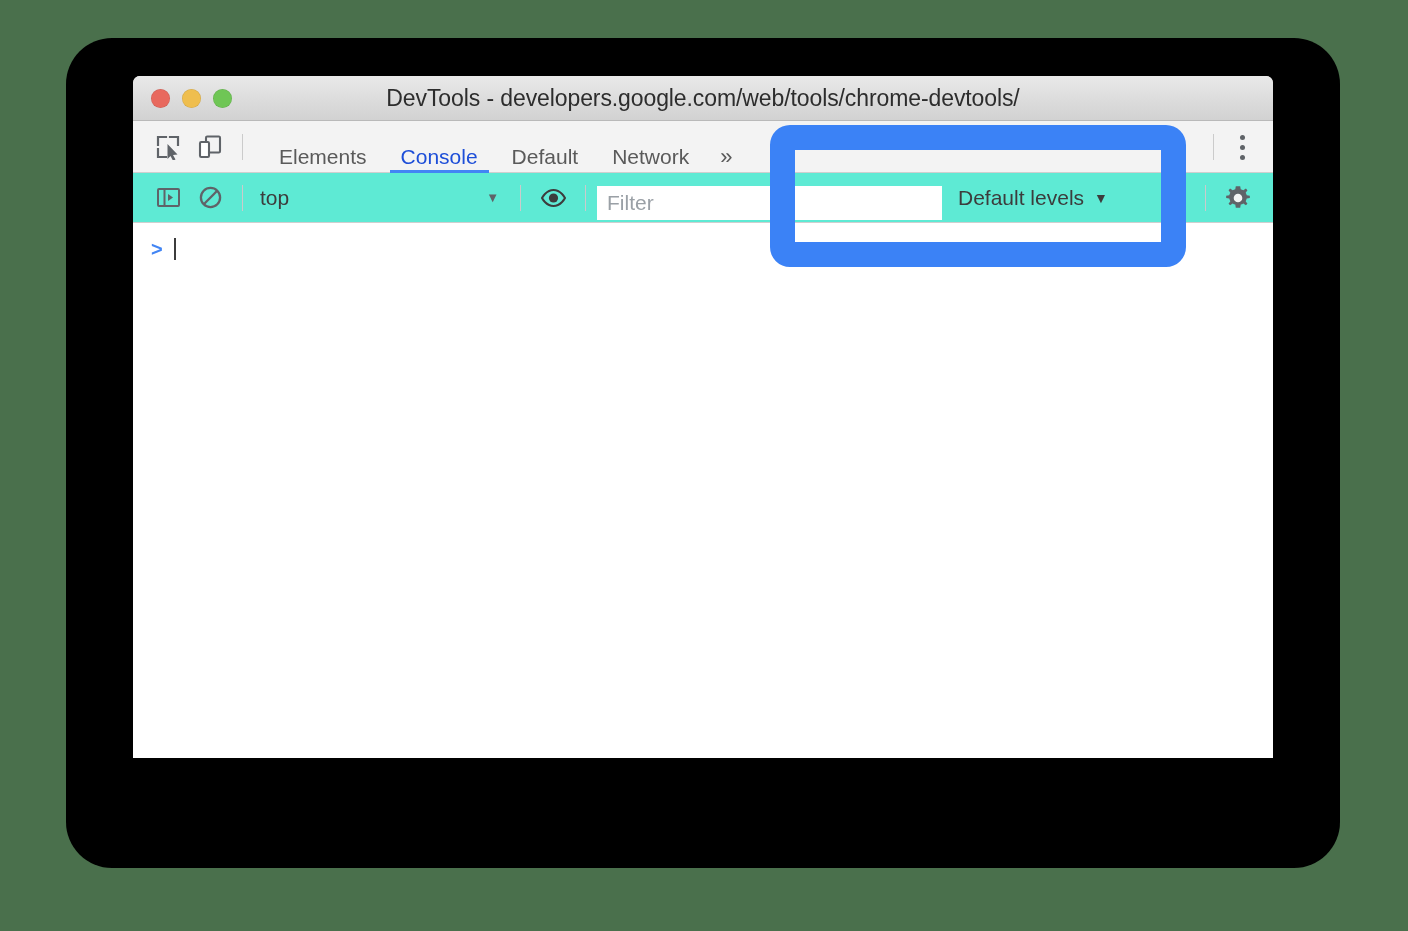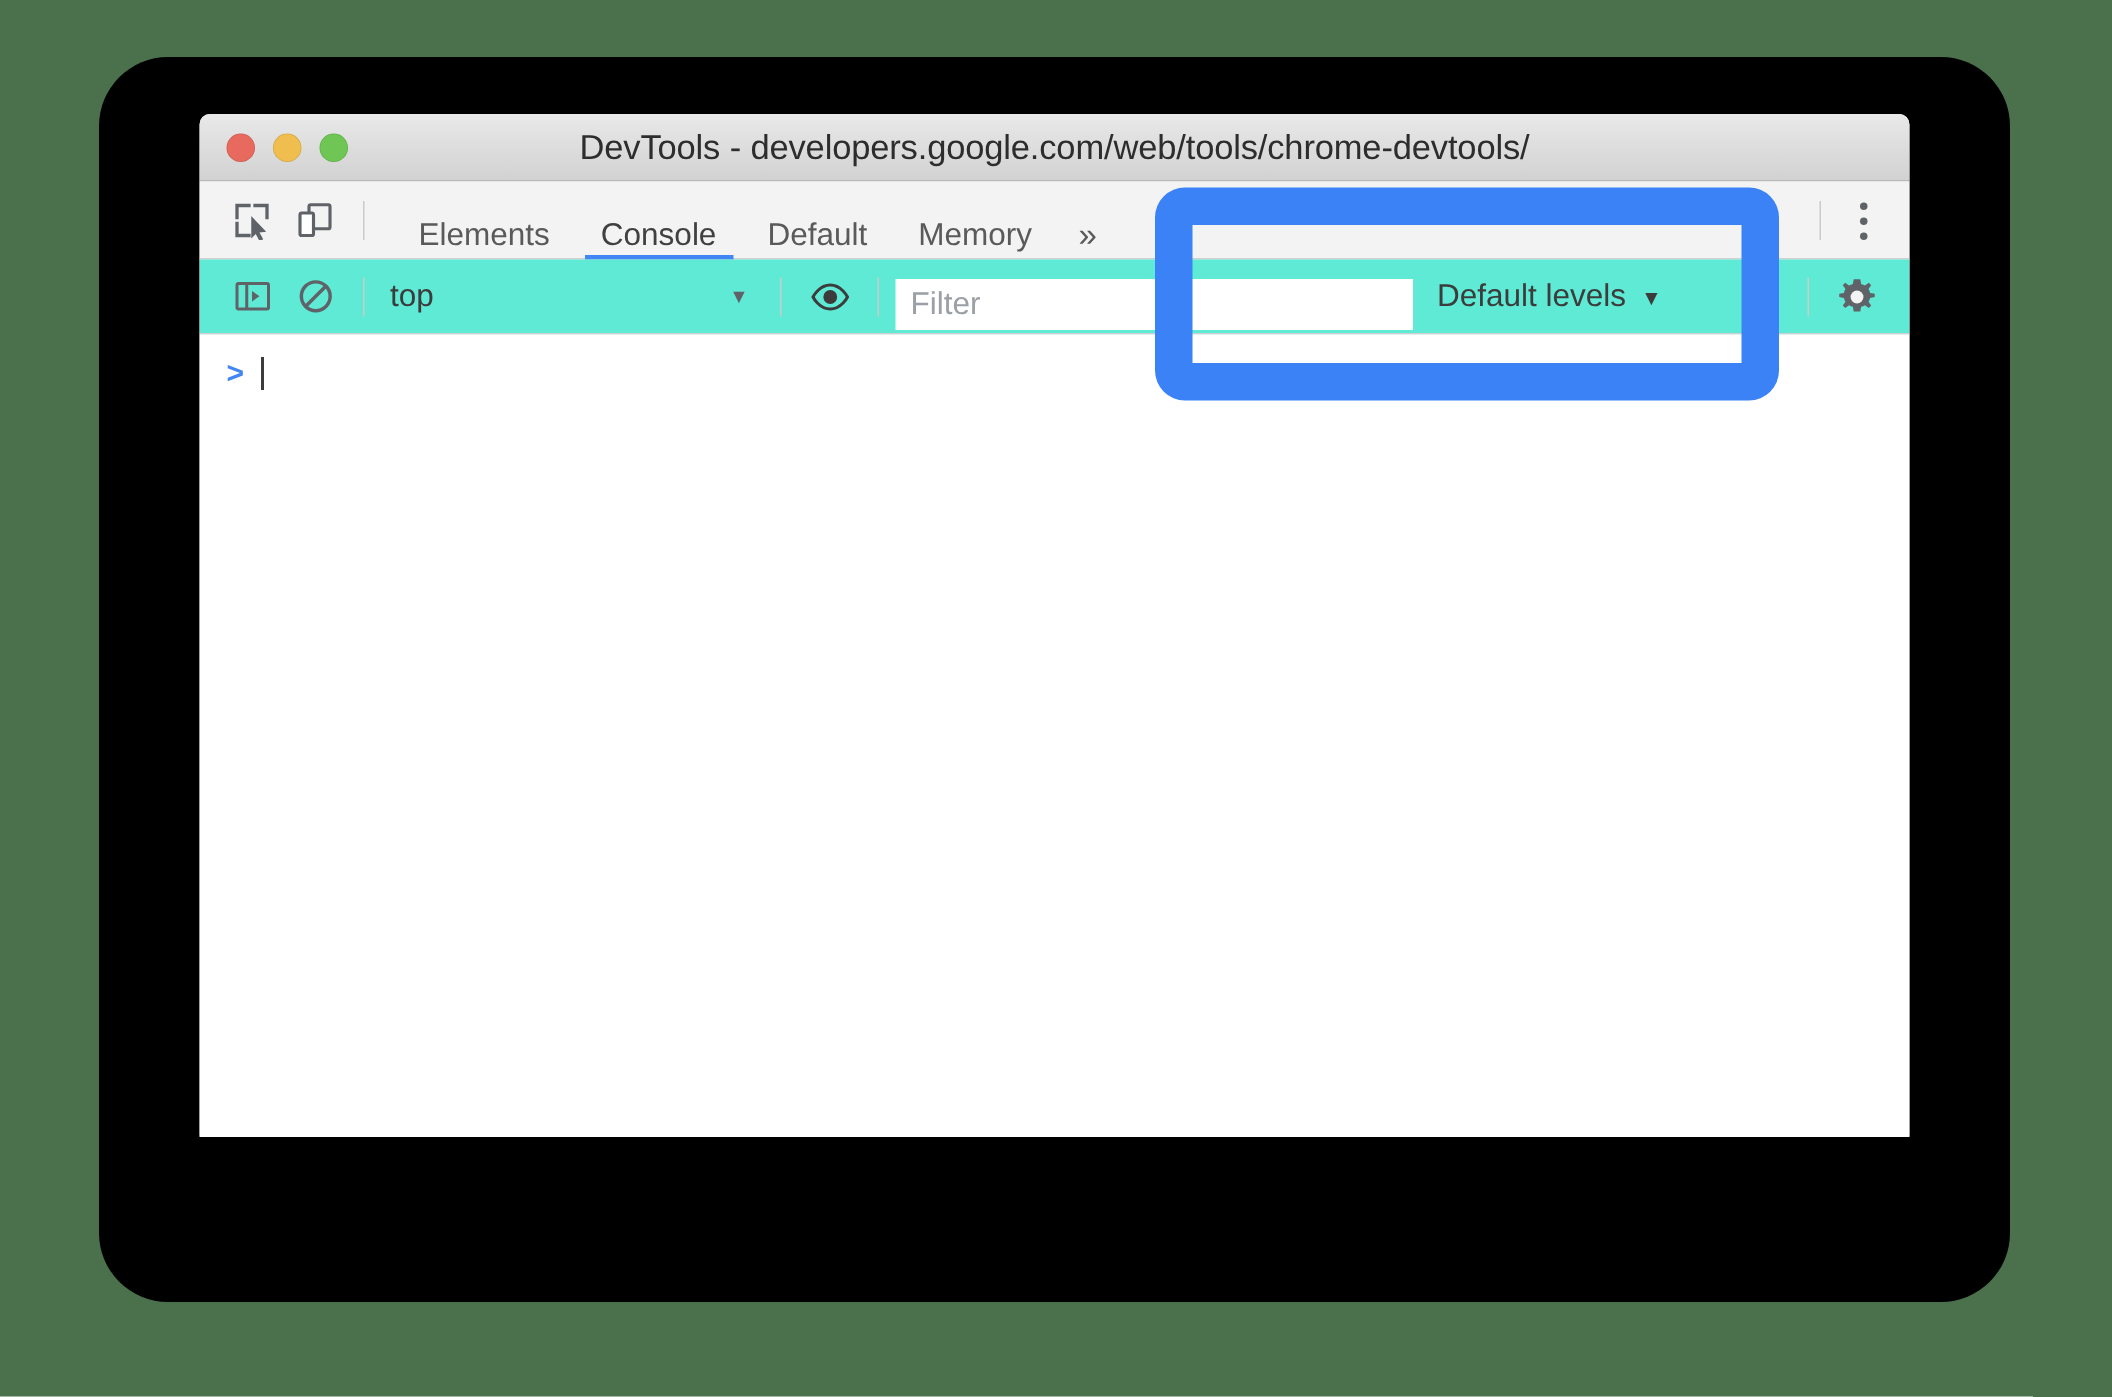--- a/index.html
+++ b/index.html
@@ -116,21 +116,21 @@
     display: flex;
     align-items: center;
     padding: 0 17px;
     font-size: 21px;
     color: #5a5a5a;
     white-space: nowrap;
     position: relative;
     margin-top: 21px;
   }
   .tab.active {
-    color: #404040;
+    color: #1d4ed8;
   }
   .tab.active::after {
     content: "";
     position: absolute;
     left: 6px;
     right: 6px;
     bottom: 0;
     height: 3px;
     background: #4285f4;
   }
@@ -314,21 +314,21 @@
         </svg>
       </span>
     </div>
 
     <div class="vsep"></div>
 
     <div class="tabs">
       <div class="tab">Elements</div>
       <div class="tab active">Console</div>
       <div class="tab">Default</div>
-      <div class="tab">Memory</div>
+      <div class="tab">Network</div>
       <div class="tab overflow">»</div>
     </div>
 
     <div class="tabbar-right">
       <div class="vsep"></div>
       <div class="kebab">
         <span></span>
         <span></span>
         <span></span>
       </div>

